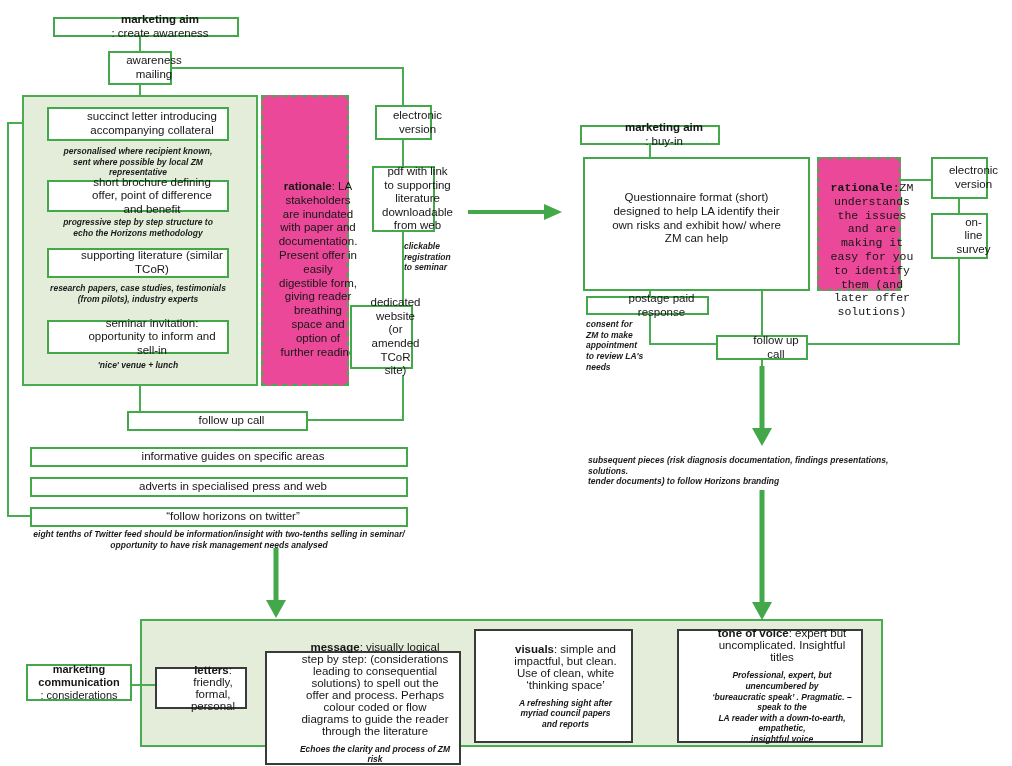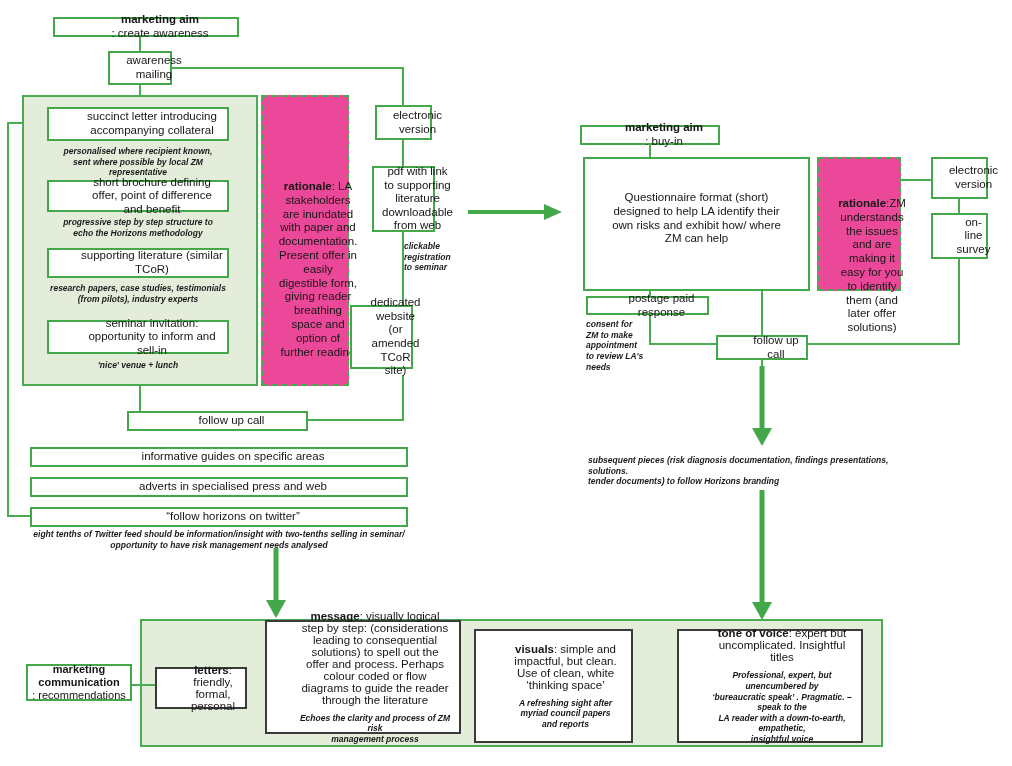--- a/index.html
+++ b/index.html
@@ -160,21 +160,21 @@
   <div class="node t12" style="left:580px;top:125px;width:140px;height:20px;">
     <span><b>marketing aim</b><span>: buy-in</span></span>
   </div>
 
   <div class="node t12" style="left:583px;top:157px;width:227px;height:134px;flex-direction:column;justify-content:center;padding:6px 24px;">
     <span>Questionnaire format (short) designed to help LA identify their own risks and exhibit how/ where ZM can help</span>
     <span style="height:11px;"></span>
   </div>
 
   <div class="dashed t12" style="left:817px;top:157px;width:84px;height:134px;">
-    <span style="margin-top:28px;"><b>rationale</b><span>:ZM understands the issues and are making it easy for you to identify them (and later offer solutions)</span></span>
+    <span style="margin-top:12px;font-family:Liberation Mono, monospace;"><b>rationale</b><span>:ZM understands the issues and are making it easy for you to identify them (and later offer solutions)</span></span>
   </div>
 
   <div class="node t12" style="left:931px;top:157px;width:57px;height:42px;white-space:pre-line;">electronic
 version</div>
 
   <div class="node t12" style="left:931px;top:213px;width:57px;height:46px;white-space:pre-line;">on-line
 survey</div>
 
   <div class="node t12" style="left:586px;top:296px;width:123px;height:19px;">postage paid response</div>
   <div class="note left" style="left:586px;top:319px;width:60px;white-space:pre-line;">consent for
@@ -184,28 +184,28 @@
 needs</div>
 
   <div class="node t12" style="left:716px;top:335px;width:92px;height:25px;">follow up call</div>
 
   <div class="note left" style="left:588px;top:455px;width:340px;white-space:pre-line;">subsequent pieces (risk diagnosis documentation, findings presentations, solutions.
 tender documents) to follow Horizons branding</div>
 
   <div class="panel" style="left:140px;top:619px;width:743px;height:128px;"></div>
 
   <div class="node t11" style="left:26px;top:664px;width:106px;height:37px;flex-direction:column;">
-    <span><b>marketing communication</b><span>: recommendations</span></span>
+    <span><b>marketing communication</b><span>: considerations</span></span>
   </div>
 
   <div class="darkbox t12" style="left:155px;top:667px;width:92px;height:42px;">
     <span><b>letters</b><span>: friendly, formal, personal</span></span>
   </div>
 
-  <div class="darkbox t12" style="left:265px;top:620px;width:196px;height:114px;">
+  <div class="darkbox t12" style="left:265px;top:651px;width:196px;height:114px;">
     <span><b>message</b><span>: visually logical step by step: (considerations leading to consequential solutions) to spell out the offer and process. Perhaps colour coded or flow diagrams to guide the reader through the literature</span></span>
     <span class="sub" style="white-space:pre-line;">Echoes the clarity and  process of ZM risk
 management process</span>
   </div>
 
   <div class="darkbox t12" style="left:474px;top:629px;width:159px;height:114px;">
     <span><b>visuals</b><span>: simple and impactful, but clean. Use of clean, white ‘thinking space’</span></span>
     <span class="sub" style="white-space:pre-line;">A refreshing sight after myriad council papers
 and reports</span>
   </div>

